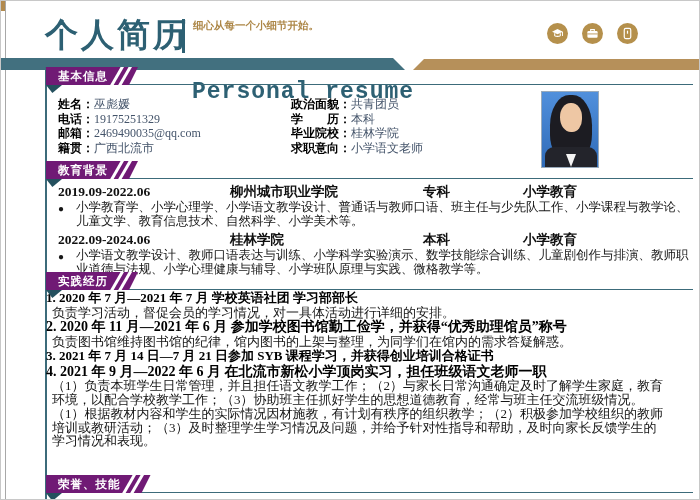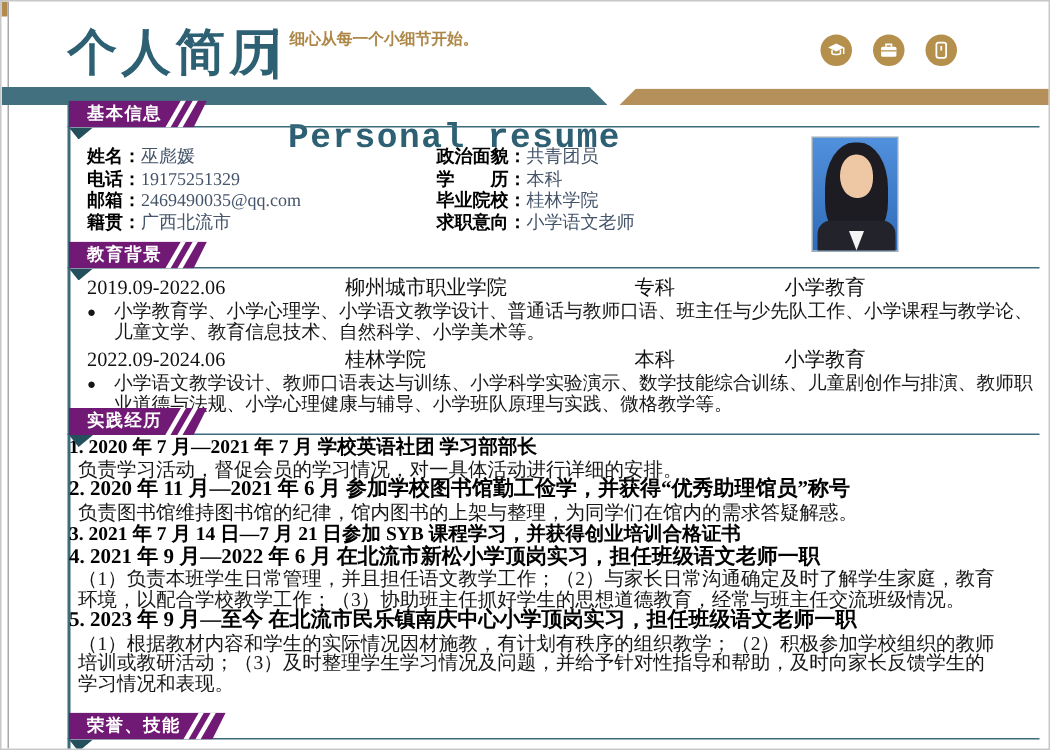--- a/index.html
+++ b/index.html
@@ -75,21 +75,21 @@
     position:absolute; left:540px; top:90px; width:58px; height:77px; overflow:hidden;
     background:linear-gradient(#5190dc,#2f6bb8); border:0.5px solid #9ab;
   }
   .hair { position:absolute; left:8px; top:3px; width:42px; height:66px; background:#1c1c22; border-radius:46% 46% 40% 40%; }
   .face { position:absolute; left:18px; top:11px; width:22px; height:29px; background:#eec7a4; border-radius:48% 48% 44% 50%; }
   .suit { position:absolute; left:3px; bottom:-2px; width:52px; height:22px; background:#23242b; border-radius:9px 9px 0 0; }
   .shirt{ position:absolute; left:24px; bottom:0; width:10px; height:13px; background:#f4f4f4; clip-path:polygon(0 0,100% 0,50% 100%); }
 
   
   .edu { position:absolute; left:57px; top:183px; width:633px; }
-  .edu-row { display:flex; font-weight:400; font-size:13.5px; line-height:15px; margin-bottom:2px; white-space:nowrap;align-items:center; }
+  .edu-row { display:flex; font-weight:700; font-size:13.5px; line-height:15px; margin-bottom:2px; white-space:nowrap;align-items:center; }
   .e-period{ width:172px; } .e-school{ width:193px; } .e-degree{ width:100px; } .e-major{ flex:1; }
   .courses { position:relative; font-size:12.5px; line-height:13.5px; padding-left:18px; margin-bottom:4px; color:#161616; }
   .courses .dot { position:absolute; left:0; top:1px; font-size:10px; }
 
   
   .exp { position:absolute; left:45px; top:290px; width:622px; }
   .exp-item { margin-bottom:1px; }
   .exp-h { font-weight:700; line-height:14.5px; white-space:nowrap; color:#000; }
   .h-sm { font-size:13px; } .h-lg { font-size:14px; }
   .exp-d { font-size:13px; line-height:13.5px; color:#161616; padding-left:6px; }
@@ -196,17 +196,16 @@
         <div class="exp-d">负责图书馆维持图书馆的纪律，馆内图书的上架与整理，为同学们在馆内的需求答疑解惑。</div>
       </div>
     <div class="exp-item">
         <div class="exp-h h-sm">3. 2021 年 7 月 14 日—7 月 21 日参加 SYB 课程学习，并获得创业培训合格证书</div>
       </div>
     <div class="exp-item">
         <div class="exp-h h-lg">4. 2021 年 9 月—2022 年 6 月  在北流市新松小学顶岗实习，担任班级语文老师一职</div>
         <div class="exp-d">（1）负责本班学生日常管理，并且担任语文教学工作；（2）与家长日常沟通确定及时了解学生家庭，教育环境，以配合学校教学工作；（3）协助班主任抓好学生的思想道德教育，经常与班主任交流班级情况。</div>
       </div>
     <div class="exp-item">
-        <div class="exp-h h-lg">5. 2023 年 9 月—至今  在北流市民乐镇南庆中心小学顶岗实习，担任班级语文老师一职</div>
         <div class="exp-d">（1）根据教材内容和学生的实际情况因材施教，有计划有秩序的组织教学；（2）积极参加学校组织的教师培训或教研活动；（3）及时整理学生学习情况及问题，并给予针对性指导和帮助，及时向家长反馈学生的学习情况和表现。</div>
       </div>
   </div>
 </div>
 
 </body></html>

